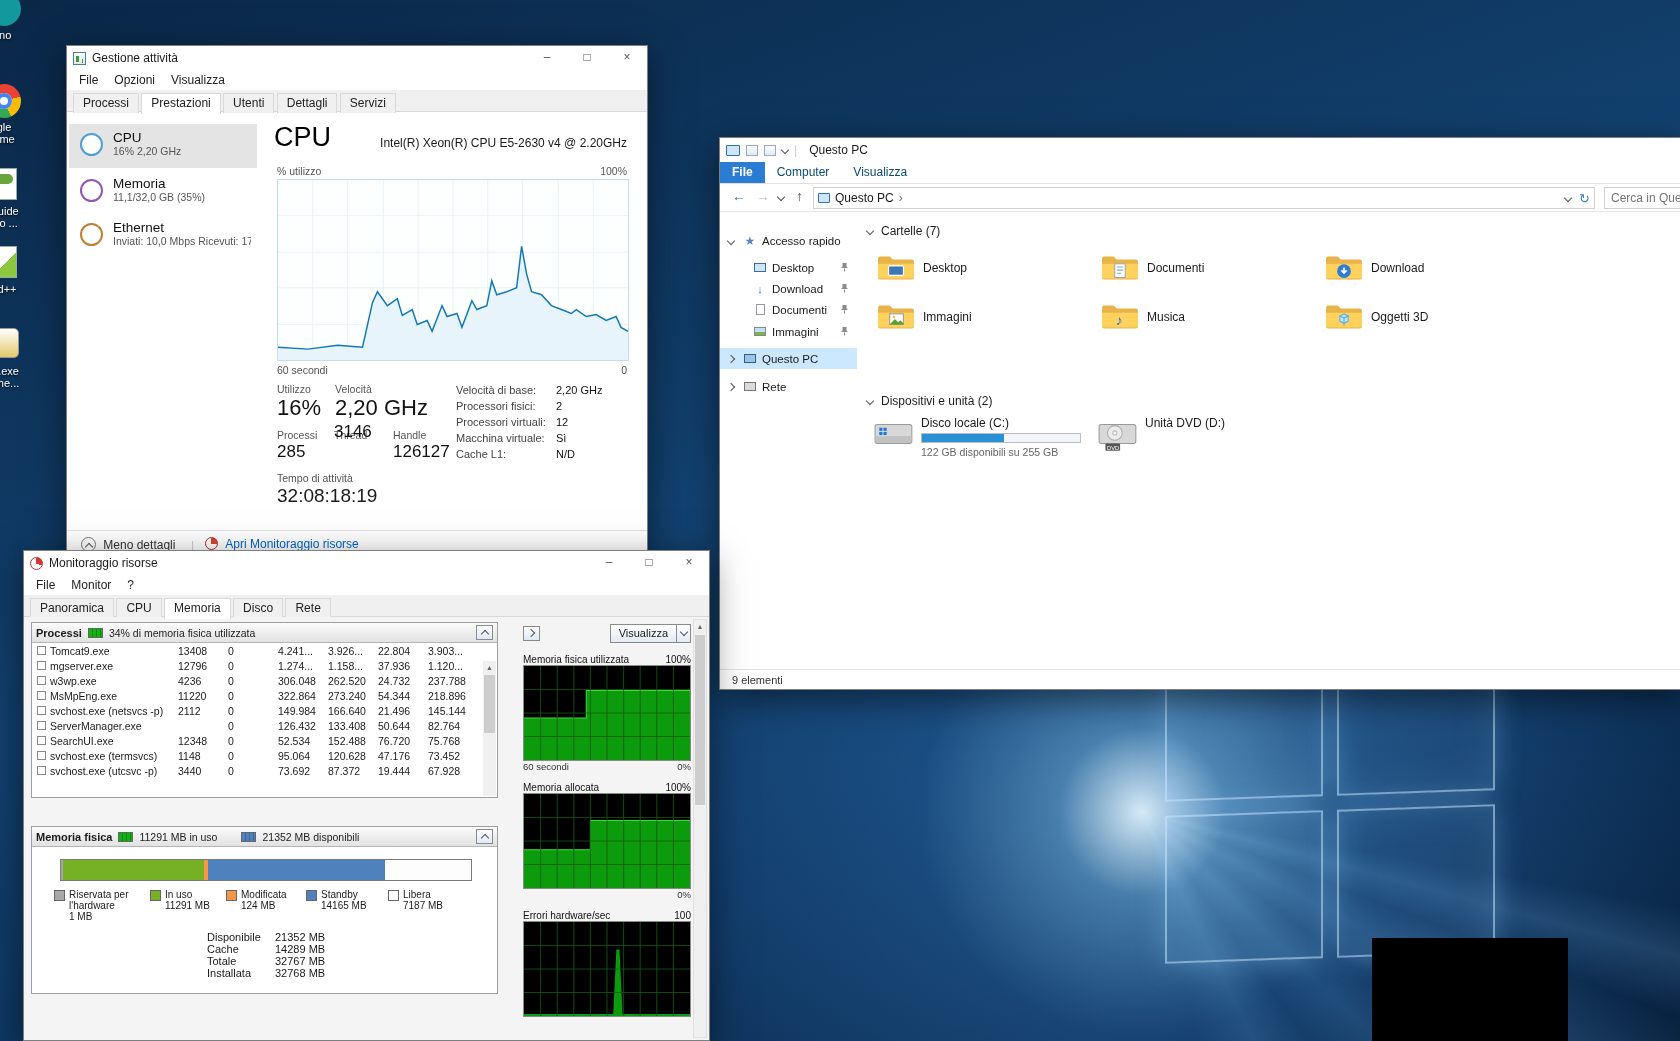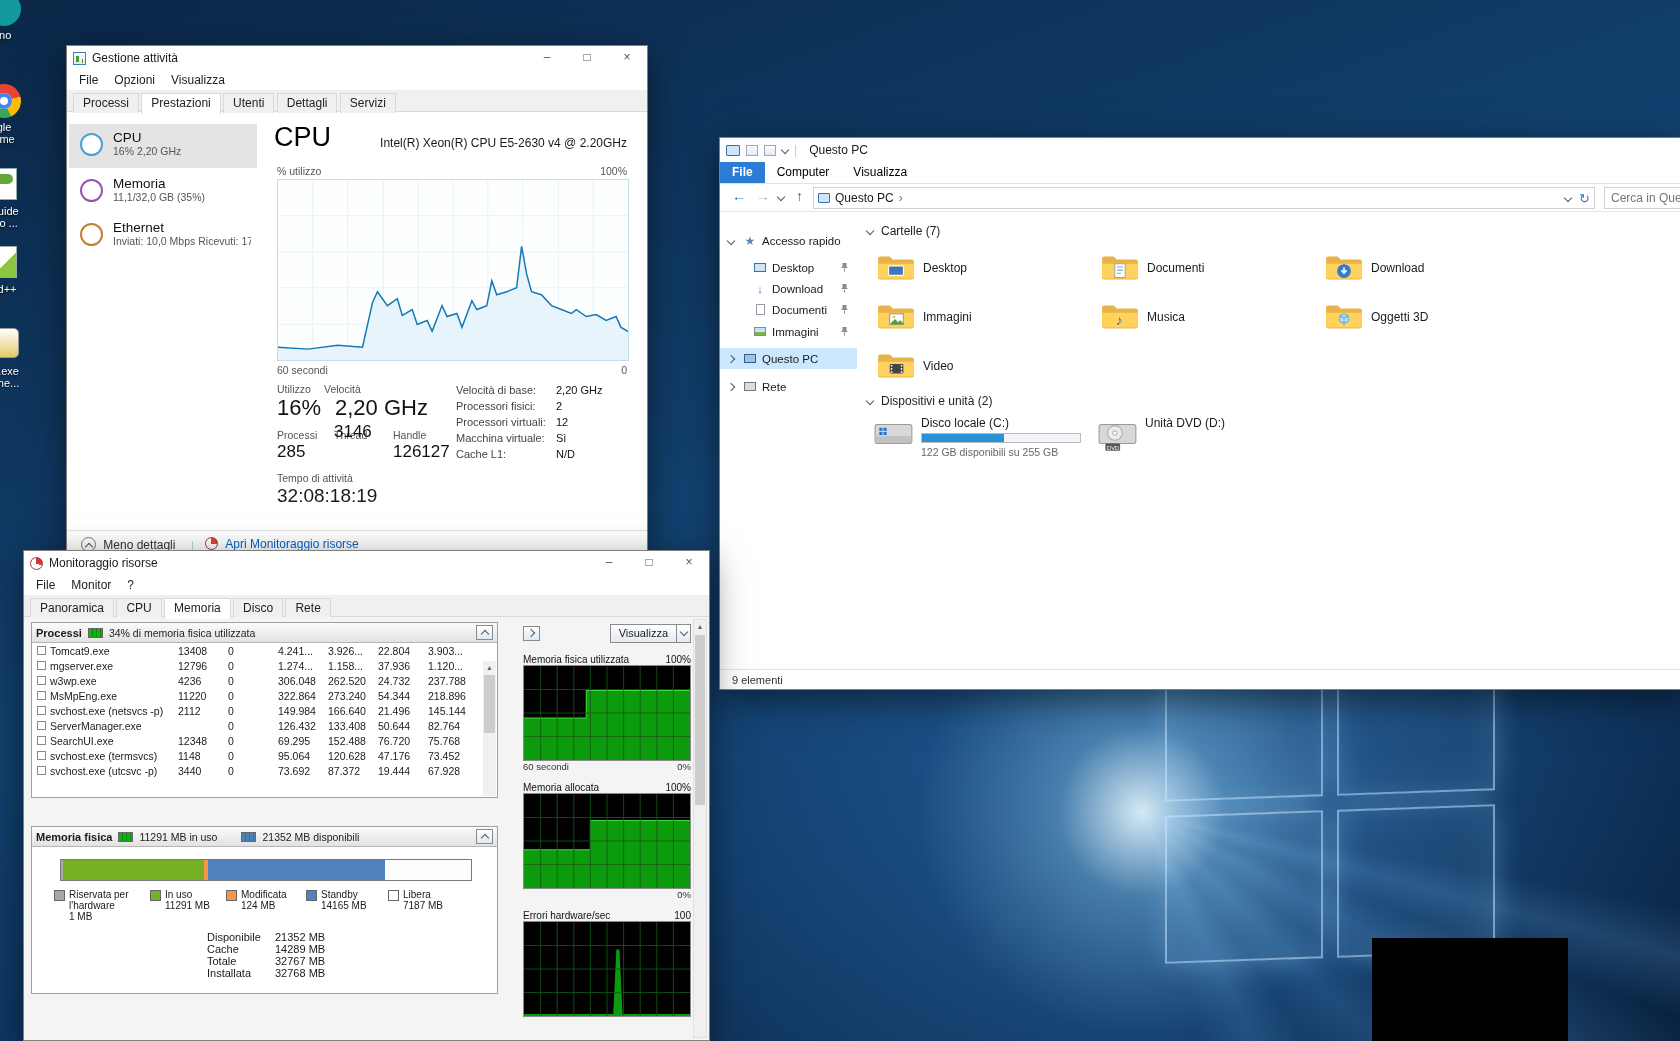--- a/index.html
+++ b/index.html
@@ -107,21 +107,21 @@
 #rm-scroll{position:absolute;right:2px;top:68px;bottom:2px;width:14px;background:#f0f0f0;border:1px solid #e0e0e0}
 #rm-scroll .ar{height:14px;text-align:center;font-size:7px;line-height:14px;color:#666}
 #rm-scroll .th{position:absolute;left:1px;right:1px;top:15px;height:170px;background:#cdcdcd}
 
 
 #explorer{left:719px;top:137px;width:966px;height:553px;z-index:10;overflow:hidden}
 #ex-title .qat{display:flex;align-items:center;gap:6px}
 .ex-ic-pc{width:14px;height:11px;border:1.5px solid #2f6fb2;background:#cfe6f8;border-radius:1px}
 .qat-ic{width:12px;height:11px;border:1px solid #9ab;background:linear-gradient(#fff,#dfe9f5)}
 #ex-ribbon{height:22px;background:#fff;border-bottom:1px solid #e1e1e1;display:flex}
-.rtab{padding:3px 12px;font-size:12px;color:#000000}
+.rtab{padding:3px 12px;font-size:12px;color:#0c4a6e}
 .rtab.file{background:#2b7cd3;color:#fff;font-weight:bold}
 #ex-addr{position:relative;height:28px;background:#fff;border-bottom:1px solid #e6e6e6}
 .nav-arrow{position:absolute;top:4px;font-size:14px}
 #addr-box{position:absolute;left:93px;top:3px;width:782px;height:22px;border:1px solid #d0d0d0;display:flex;align-items:center;padding:0 4px;gap:5px}
 #addr-box .crumb{font-size:12px}
 #addr-right{position:absolute;right:4px;top:0;height:20px;display:flex;align-items:center;gap:8px}
 #search-box{position:absolute;left:884px;top:3px;width:300px;height:22px;border:1px solid #d0d0d0}
 #search-box input{border:0;outline:0;width:100%;height:100%;font-size:12px;color:#555;padding:0 6px;font-family:"Liberation Sans",sans-serif}
 #ex-nav{position:absolute;left:0;top:74px;width:137px;bottom:20px;background:#fff;overflow:hidden}
 .nv{position:absolute;left:0;width:137px;height:21px;display:flex;align-items:center;font-size:11.5px}
@@ -261,21 +261,21 @@
       </g>
       <polygon fill="#e8f4fb" points="0,169 30,171 60,167 85,169 95,124 100,113 110,127 120,120 125,137 135,131 140,146 150,142 155,153 165,127 170,138 180,135 185,149 195,122 200,131 210,127 215,102 220,116 230,113 240,109 245,67 250,95 255,113 265,116 275,127 285,131 295,135 300,131 310,138 320,136 330,142 340,138 345,149 352,153 352,182 0,182"></polygon>
       <polyline fill="none" stroke="#1379b5" stroke-width="1.5" points="0,169 30,171 60,167 85,169 95,124 100,113 110,127 120,120 125,137 135,131 140,146 150,142 155,153 165,127 170,138 180,135 185,149 195,122 200,131 210,127 215,102 220,116 230,113 240,109 245,67 250,95 255,113 265,116 275,127 285,131 295,135 300,131 310,138 320,136 330,142 340,138 345,149 352,153"></polyline>
     </svg>
   </div>
   <div class="tm-lbl" style="left:210px;top:318px">60 secondi</div>
   <div class="tm-lbl" style="position:absolute;left:auto;right:20px;top:318px">0</div>
 
   <div class="tm-lbl" style="left:210px;top:337px">Utilizzo</div>
   <div class="tm-big" style="left:210px;top:349px">16%</div>
-  <div class="tm-lbl" style="left:257px;top:337px">Velocità</div>
+  <div class="tm-lbl" style="left:268px;top:337px">Velocità</div>
   <div class="tm-big" style="left:268px;top:349px">2,20 GHz</div>
   <div class="tm-lbl" style="left:210px;top:383px">Processi</div>
   <div class="tm-mid" style="left:210px;top:396px">285</div>
   <div class="tm-lbl" style="left:267px;top:383px">Thread</div>
   <div class="tm-mid" style="left:267px;top:376px">3146</div>
   <div class="tm-lbl" style="left:326px;top:383px">Handle</div>
   <div class="tm-mid" style="left:326px;top:396px">126127</div>
 
   <div class="tm-rrow" style="left:389px;top:338px">Velocità di base:</div>
   <div class="tm-rval" style="left:489px;top:338px">2,20 GHz</div>
@@ -397,21 +397,21 @@
             <span class="pc-v">126.432</span>
             <span class="pc-v">133.408</span>
             <span class="pc-v">50.644</span>
             <span class="pc-v">82.764</span>
           </div>
         <div class="prow">
             <span class="pc-cb"></span>
             <span class="pc-nm">SearchUI.exe</span>
             <span class="pc-v">12348</span>
             <span class="pc-v">0</span>
-            <span class="pc-v">69.295</span>
+            <span class="pc-v">52.534</span>
             <span class="pc-v">152.488</span>
             <span class="pc-v">76.720</span>
             <span class="pc-v">75.768</span>
           </div>
         <div class="prow">
             <span class="pc-cb"></span>
             <span class="pc-nm">svchost.exe (termsvcs)</span>
             <span class="pc-v">1148</span>
             <span class="pc-v">0</span>
             <span class="pc-v">95.064</span>
@@ -733,36 +733,20 @@
           <path d="M1 5q0-2 2-2h9l3 3h18q2 0 2 2v15q0 2-2 2H3q-2 0-2-2z" fill="#e8b349"></path>
           <path d="M1 10h34v12q0 2-2 2H3q-2 0-2-2z" fill="#ffd25e"></path>
           <g stroke="#58b0e8" fill="#bfe3f8">
             <path d="M14 13l4-2 4 2v5l-4 2-4-2z"></path>
             <path d="M14 13l4 2 4-2M18 15v7" fill="none"></path>
           </g>
         </svg>
       <span class="tl">Oggetti 3D</span>
     </div>
 
-    <div class="tile" style="left:16px;top:132px">
-      <svg class="fsvg" viewBox="0 0 36 28">
-          <path d="M1 5q0-2 2-2h9l3 3h18q2 0 2 2v15q0 2-2 2H3q-2 0-2-2z" fill="#e8b349"></path>
-          <path d="M1 10h34v12q0 2-2 2H3q-2 0-2-2z" fill="#ffd25e"></path>
-          <rect x="12" y="12" width="13" height="9" rx="1" fill="#444"></rect>
-          <g fill="#fff">
-            <rect x="13" y="13" width="1.5" height="1.5"></rect>
-            <rect x="13" y="16" width="1.5" height="1.5"></rect>
-            <rect x="13" y="19" width="1.5" height="1.5"></rect>
-            <rect x="22.5" y="13" width="1.5" height="1.5"></rect>
-            <rect x="22.5" y="16" width="1.5" height="1.5"></rect>
-            <rect x="22.5" y="19" width="1.5" height="1.5"></rect>
-          </g>
-        </svg>
-      <span class="tl">Video</span>
-    </div>
 
     <div class="sec-head" style="left:10px;top:182px">
       <i class="chv down"></i>
       <span>Dispositivi e unità (2)</span>
     </div>
 
     <div class="dev" style="left:16px;top:204px">
       <svg class="dsvg" viewBox="0 0 40 34">
           <rect x="2" y="8" width="35" height="18" rx="2" fill="#d8d8d8" stroke="#9a9a9a"></rect>
           <rect x="2.5" y="19" width="34" height="6.5" fill="#c2c2c2"></rect>

